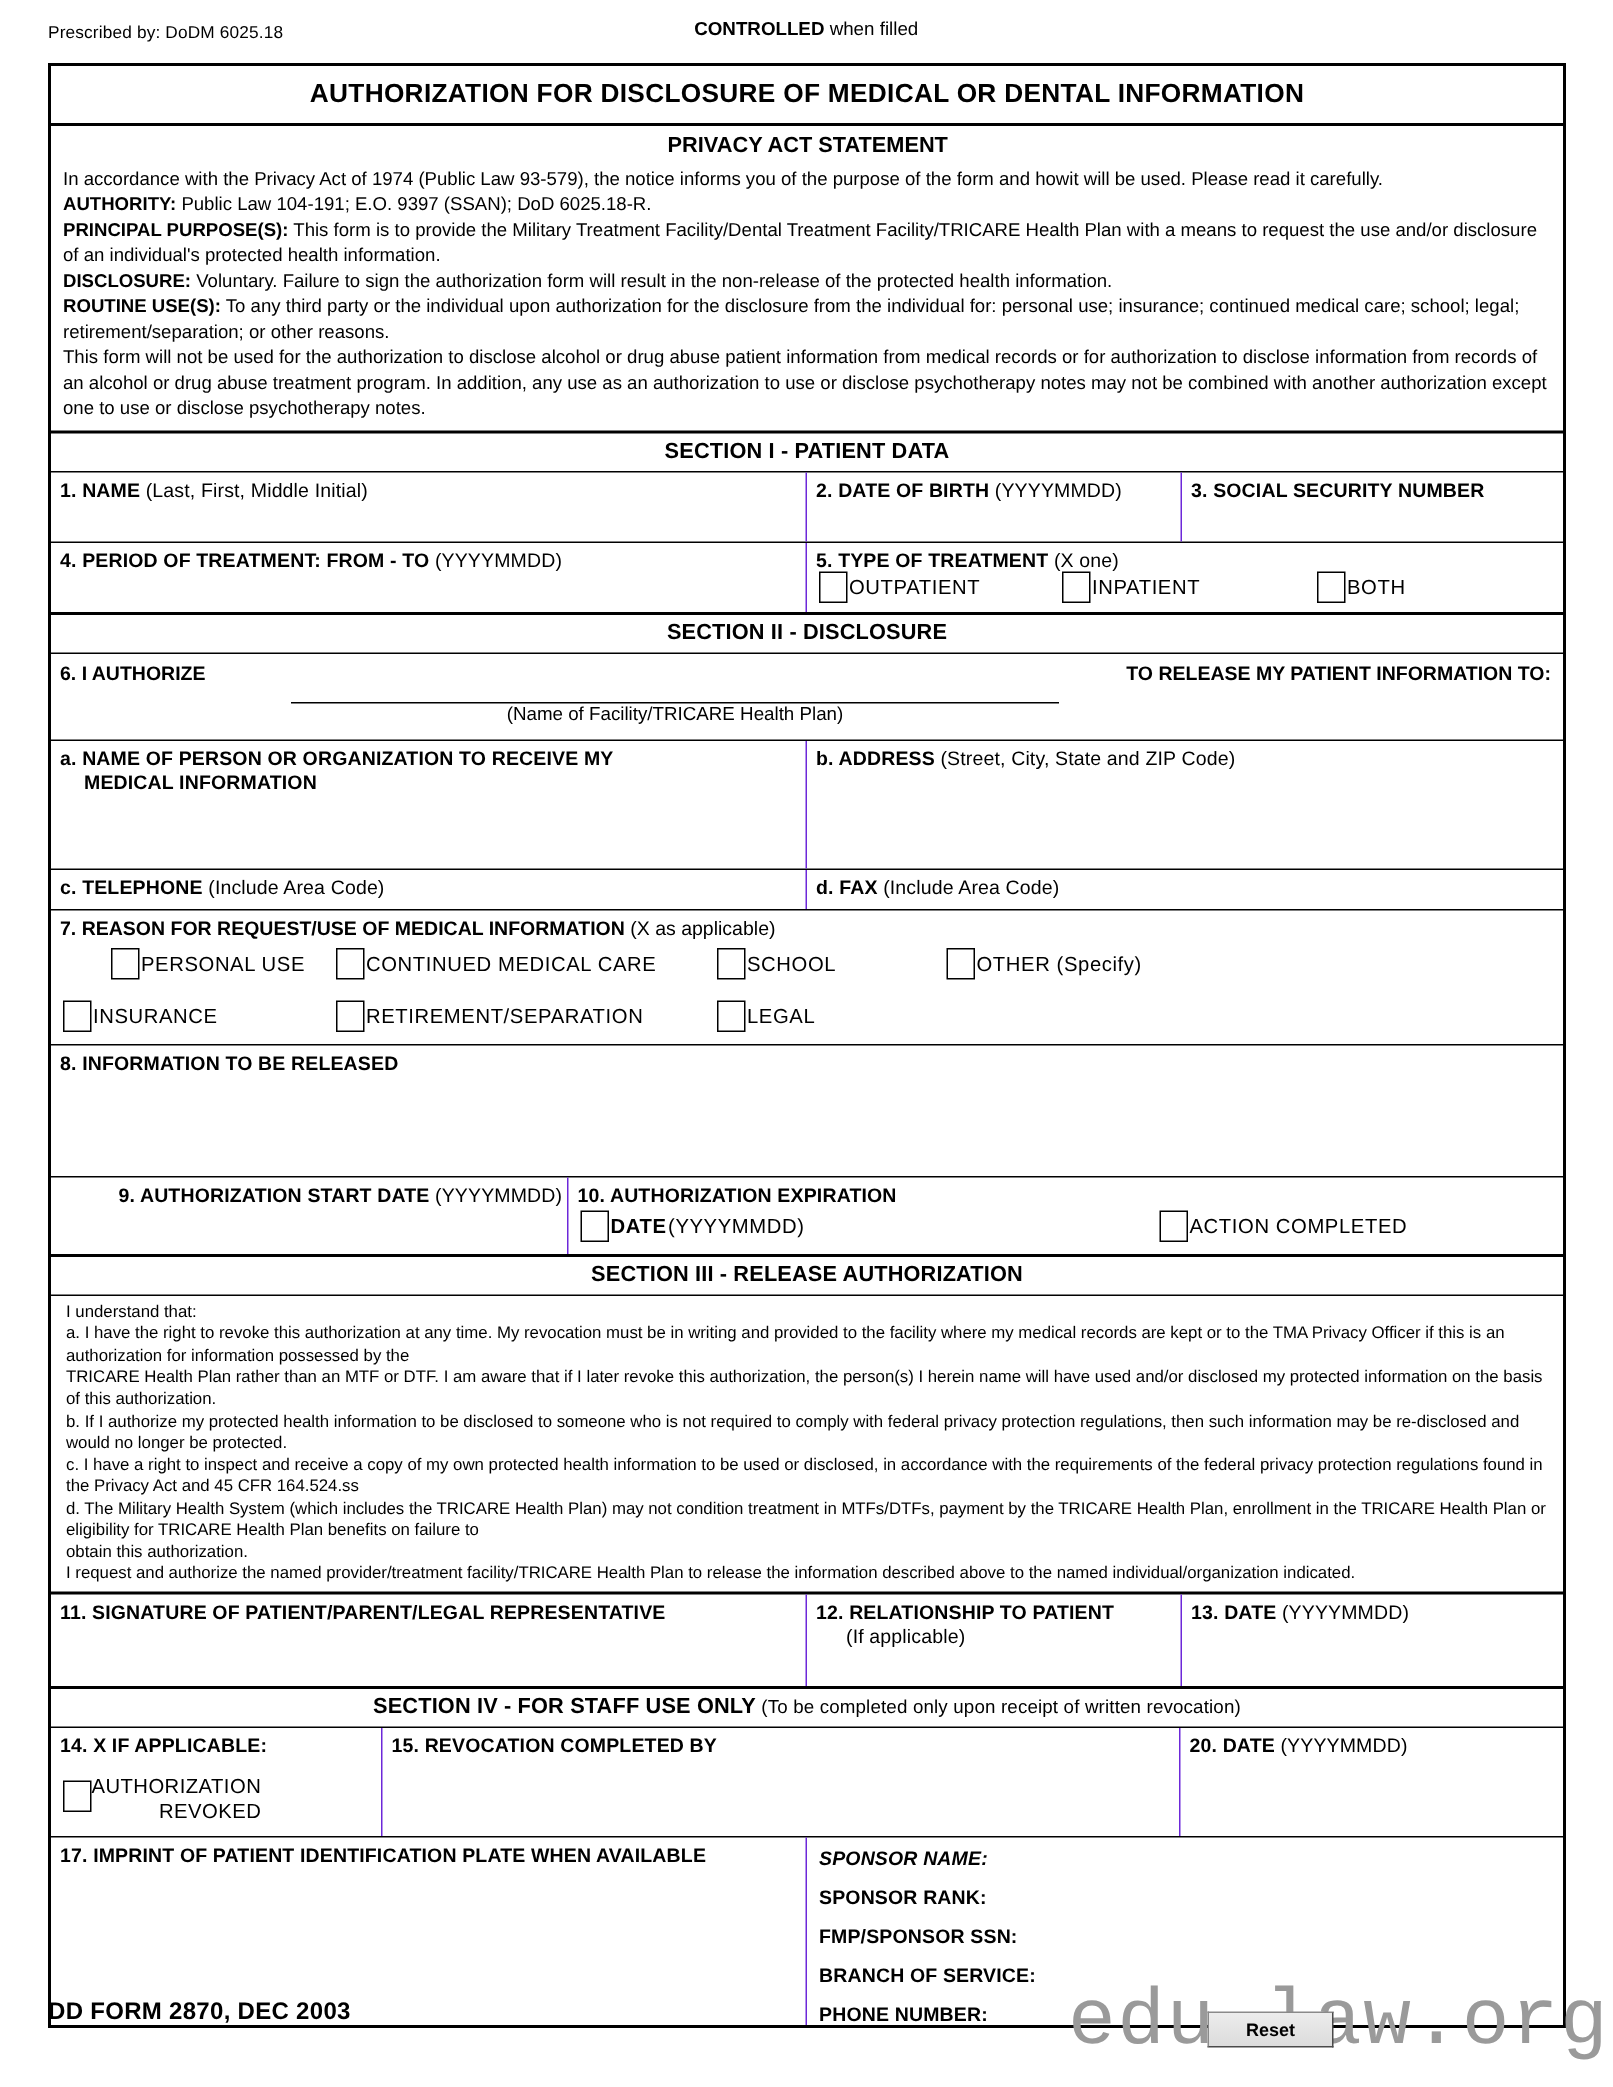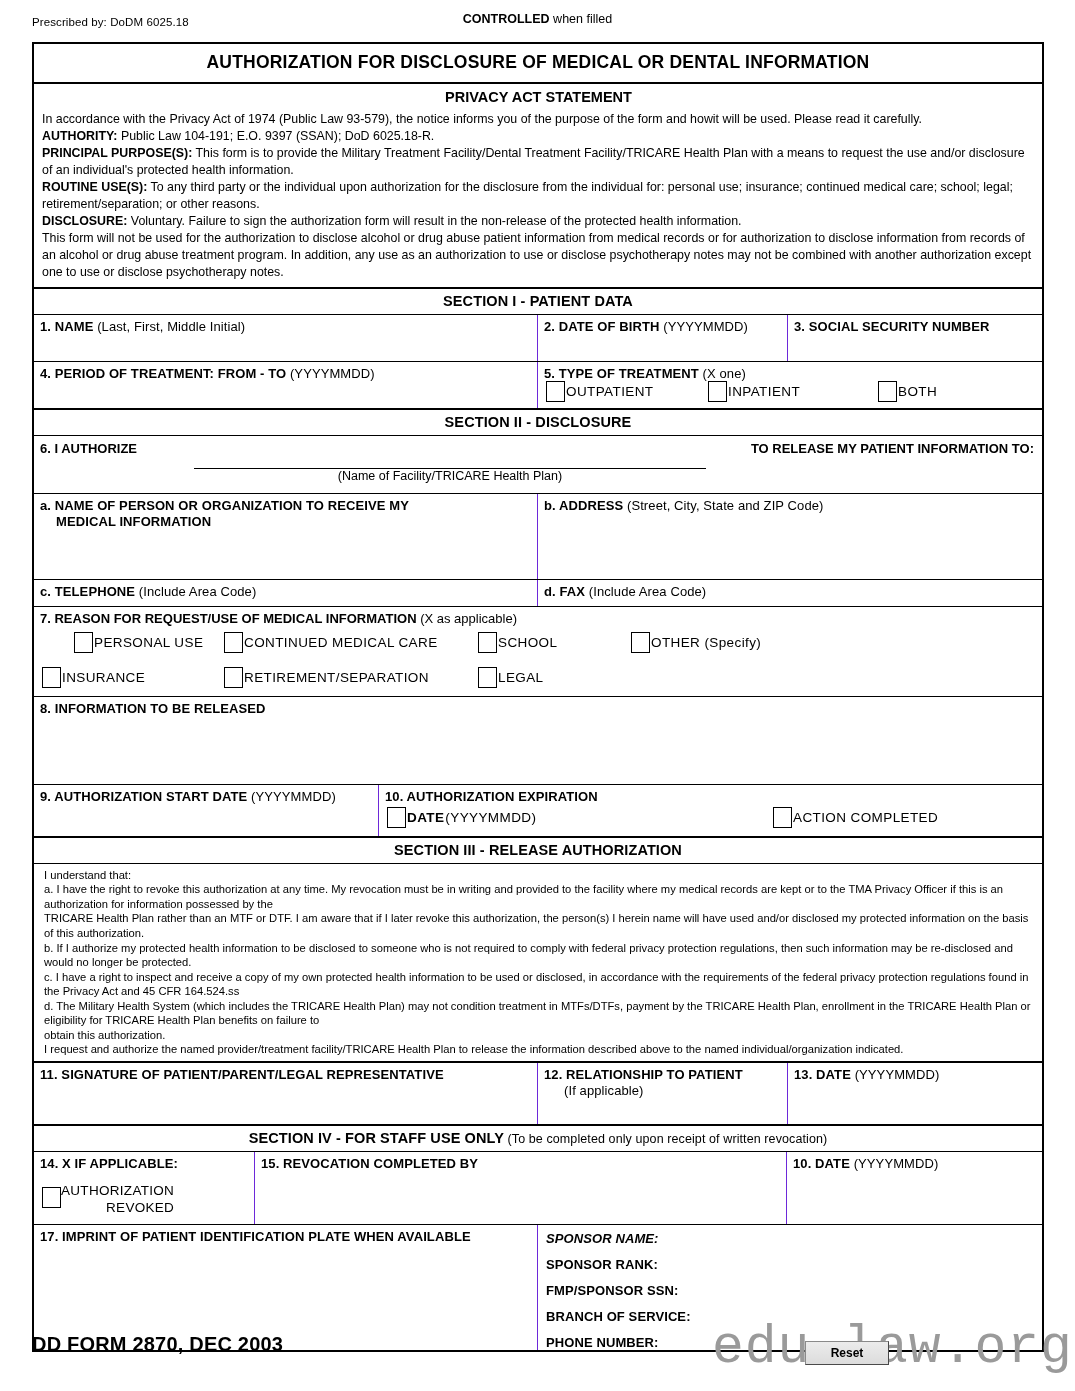--- a/index.html
+++ b/index.html
@@ -136,21 +136,21 @@
   .fine p { margin: 0; }
 
   .footer {
     position: absolute;
     left: 32px;
     top: 1327px;
     width: 1012px;
   }
   .formno {
     font-weight: bold;
-    font-size: 20px;
+    font-size: 16px;
     letter-spacing: .2px;
     padding-top: 6px;
   }
   .watermark {
     position: absolute;
     left: 712px;
     top: 1318px;
     font-family: "Liberation Mono", "DejaVu Sans Mono", monospace;
     font-size: 53px;
     color: #9a9a9a;
@@ -188,22 +188,22 @@
 
 <div class="form">
 
   <div class="title-bar">AUTHORIZATION FOR DISCLOSURE OF MEDICAL OR DENTAL INFORMATION</div>
 
   <div class="privacy rowline2">
     <div class="ttl">PRIVACY ACT STATEMENT</div>
     <p>In accordance with the Privacy Act of 1974 (Public Law 93-579), the notice informs you of the purpose of the form and howit will be used.  Please read it carefully.</p>
     <p><b>AUTHORITY:</b><span>  Public Law 104-191; E.O. 9397 (SSAN); DoD 6025.18-R.</span></p>
     <p><b>PRINCIPAL PURPOSE(S):</b><span>  This form is to provide the Military Treatment Facility/Dental Treatment Facility/TRICARE Health Plan with a means to request the use and/or disclosure of an individual's protected health information.</span></p>
+    <p><b>DISCLOSURE:</b><span>  Voluntary.  Failure to sign the authorization form will result in the non-release of the protected health information.</span></p>
     <p><b>ROUTINE USE(S):</b><span>  To any third party or the individual upon authorization for the disclosure from the individual for: personal use; insurance; continued medical care; school; legal; retirement/separation; or other reasons.</span></p>
-    <p><b>DISCLOSURE:</b><span>  Voluntary.  Failure to sign the authorization form will result in the non-release of the protected health information.</span></p>
     <p>This form will not be used for the authorization to disclose alcohol or drug abuse patient information from medical records or for authorization to disclose information from records of an alcohol or drug abuse treatment program.  In addition, any use as an authorization to use or disclose psychotherapy notes may not be combined with another authorization except one to use or disclose psychotherapy notes.</p>
   </div>
 
   <div class="section-head rowline2">SECTION I - PATIENT DATA</div>
 
   <div class="r rowline">
     <div class="c" style="width:503px;height:46px;">
       <div class="lbl"><span>1. NAME</span><span class="n"> (Last, First, Middle Initial)</span></div>
     </div>
     <div class="c" style="width:250px;">
@@ -299,21 +299,21 @@
         <span class="cb-txt">LEGAL</span>
       </div>
     </div>
   </div>
 
   <div class="rowline" style="height:88px;">
     <div class="lbl">8. INFORMATION TO BE RELEASED</div>
   </div>
 
   <div class="r rowline">
-    <div class="c" style="width:344px;height:51px;">
+    <div class="c" style="width:344px;height:51px;padding-left:39px;">
       <div class="lbl"><span>9. AUTHORIZATION START DATE</span><span class="n"> (YYYYMMDD)</span></div>
     </div>
     <div class="c" style="flex:1;">
       <div class="lbl">10. AUTHORIZATION EXPIRATION</div>
       <div class="reason-line" style="height:26px;margin-top:3px;">
         <div class="reason-item" style="left:8px;top:0;">
           <span class="cbx"></span>
           <span class="cb-txt" style="font-weight:bold;">DATE</span>
           <span class="cb-txt"> (YYYYMMDD)</span>
         </div>
@@ -358,21 +358,21 @@
       <div class="lbl">14. X IF APPLICABLE:</div>
       <div style="position:relative;margin-top:12px;padding-left:8px;display:flex;align-items:flex-start;text-align:right;">
         <span class="cbx" style="margin-top:4px;"></span>
         <span style="font-size:13.5px;line-height:1.25;letter-spacing:.3px;"><span>AUTHORIZATION</span><br><span>REVOKED</span></span>
       </div>
     </div>
     <div class="c" style="width:532px;">
       <div class="lbl">15. REVOCATION COMPLETED BY</div>
     </div>
     <div class="c" style="flex:1;">
-      <div class="lbl"><span>10. DATE</span><span class="n"> (YYYYMMDD)</span></div>
+      <div class="lbl"><span>20. DATE</span><span class="n"> (YYYYMMDD)</span></div>
     </div>
   </div>
 
   <div class="r rowline">
     <div class="c" style="width:503px;height:120px;">
       <div class="lbl">17. IMPRINT OF PATIENT IDENTIFICATION PLATE WHEN AVAILABLE</div>
     </div>
     <div class="c" style="flex:1;padding:6px 0 0 8px;">
       <div class="lbl" style="padding:0 16px 0 0;margin-bottom:11px;font-style:italic;">SPONSOR NAME:</div>
       <div class="lbl" style="padding:0;margin-bottom:11px;">SPONSOR RANK:</div>

